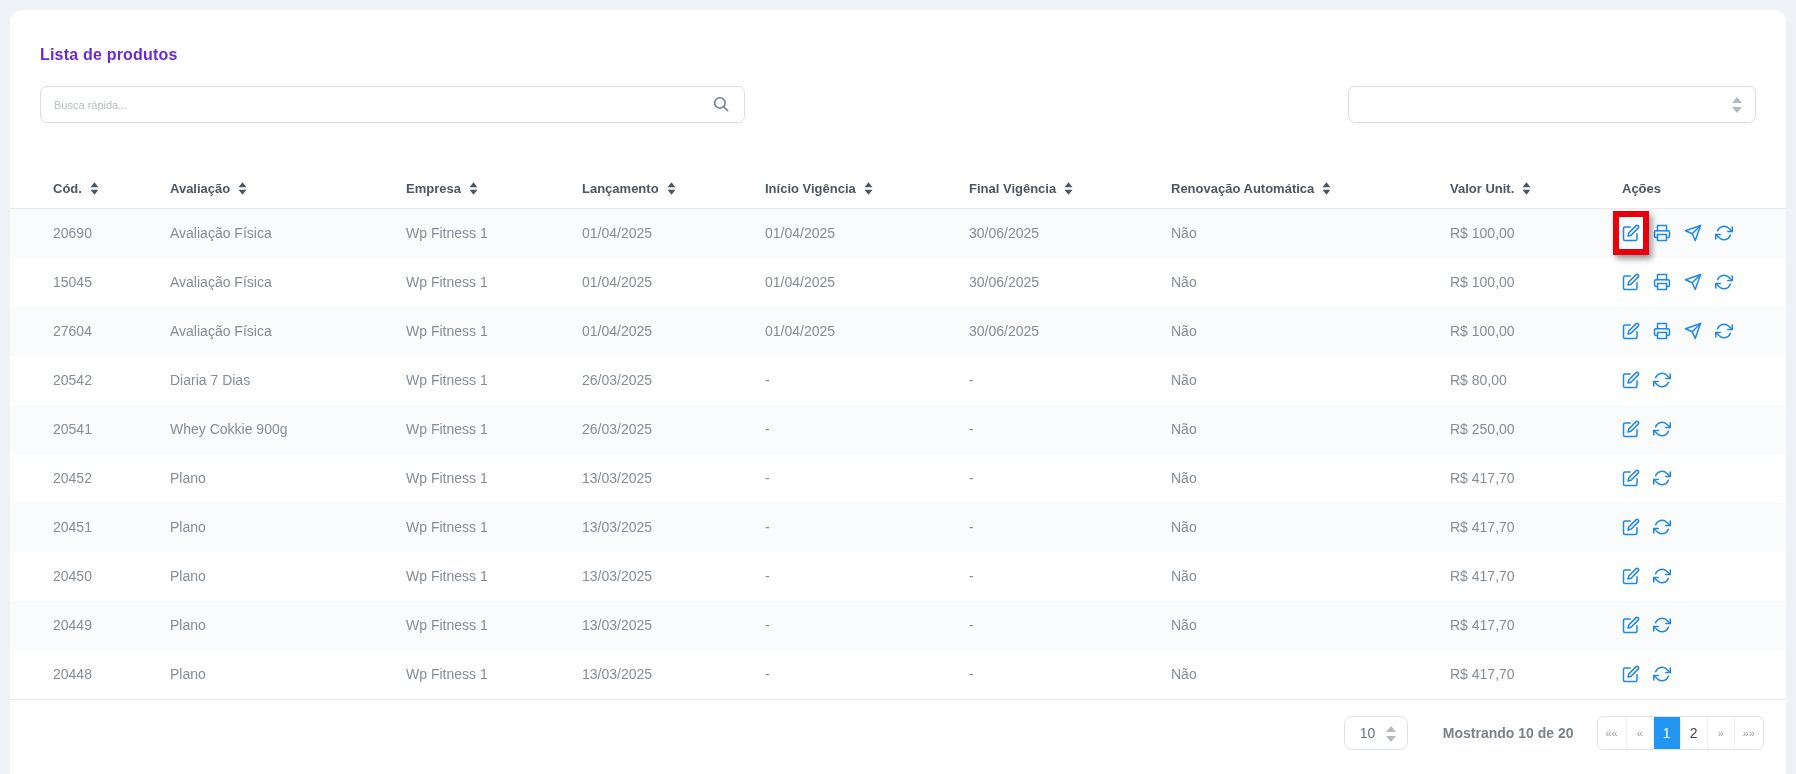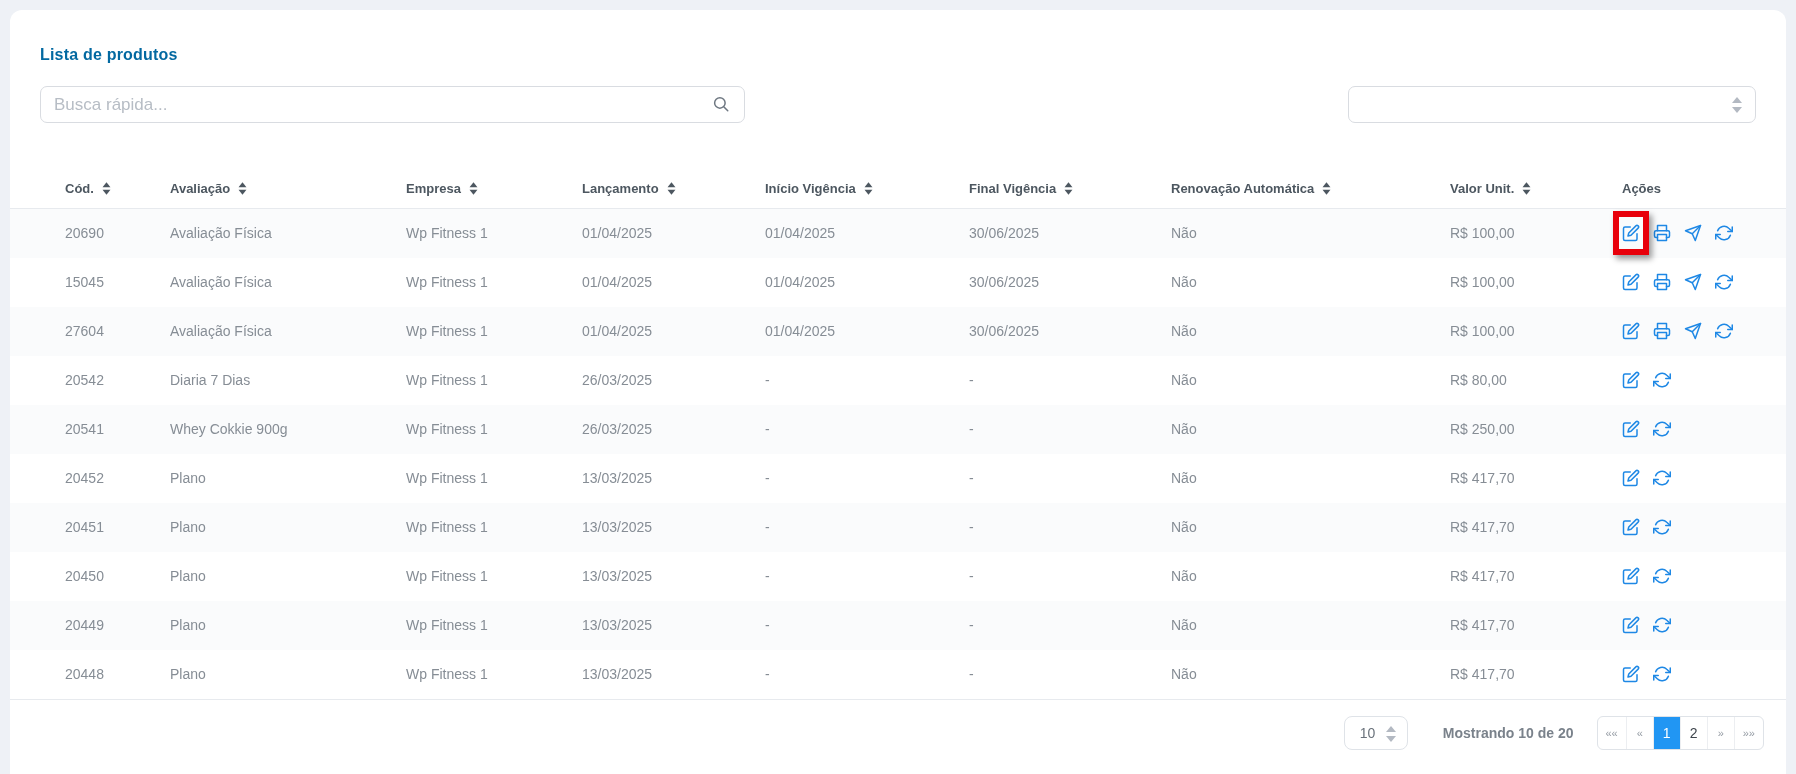--- a/index.html
+++ b/index.html
@@ -7,30 +7,30 @@
     width: 1796px; height: 774px; overflow: hidden;
     background: #eef1f6;
     font-family: "Liberation Sans", sans-serif;
   }
   .card {
     position: absolute; left: 10px; top: 10px; width: 1776px; height: 860px;
     background: #ffffff; border-radius: 12px;
   }
   .card-title {
     margin: 36px 0 0 30px;
-    font-size: 16px; font-weight: bold; color: #0369a1; letter-spacing: .2px;
+    font-size: 16px; font-weight: bold; color: #6d28d9; letter-spacing: .2px;
   }
   .toolbar {
     display: flex; justify-content: space-between; align-items: center;
     margin: 22px 30px 0 30px;
   }
   .search-wrap { position: relative; width: 705px; }
   .search-input {
     width: 100%; height: 37px; border: 1px solid #d9dce1; border-radius: 7px;
-    padding: 0 44px 0 13px; font-size: 17px; color: #5a6168; outline: none;
+    padding: 0 44px 0 13px; font-size: 11px; color: #5a6168; outline: none;
     font-family: "Liberation Sans", sans-serif;
   }
   .search-input::placeholder { color: #b7bdc5; }
   .search-icon {
     position: absolute; right: 15px; top: 9px; width: 18px; height: 18px;
     color: #6e7781; cursor: pointer;
   }
   .filter-select {
     position: relative; width: 408px; height: 37px;
     border: 1px solid #d9dce1; border-radius: 7px; background: #fff; cursor: pointer;
@@ -47,21 +47,21 @@
     border-bottom: 1px solid #e7eaee; white-space: nowrap;
   }
   th .th-inner { display: inline-flex; align-items: center; gap: 8px; cursor: pointer; }
   .sort-icon { width: 9px; height: 13px; color: #4d5760; flex: none; }
   tbody td {
     height: 49px; vertical-align: middle; font-size: 14px; color: #868d95;
     white-space: nowrap;
   }
   tbody tr:nth-child(odd) { background: #fafbfc; }
   tbody { border-bottom: 1px solid #e7eaee; }
-  td:first-child, th:first-child { padding-left: 55px; }
+  td:first-child, th:first-child { padding-left: 43px; }
   .actions-cell { display: flex; align-items: center; gap: 13px; height: 49px; }
   .action-btn {
     display: inline-flex; align-items: center; justify-content: center;
     width: 18px; height: 18px; color: #1e88e5; cursor: pointer; background: none; border: none; padding: 0;
   }
   .action-btn svg { width: 18px; height: 18px; display: block; }
   .hl-frame { position: relative; display: inline-flex; }
   .hl-frame::before {
     content: ""; position: absolute; top: -13px; bottom: -13px; left: -9px; right: -9px;
     border: 6px solid #e8000b; box-shadow: 3px 4px 6px rgba(0,0,0,.40);

